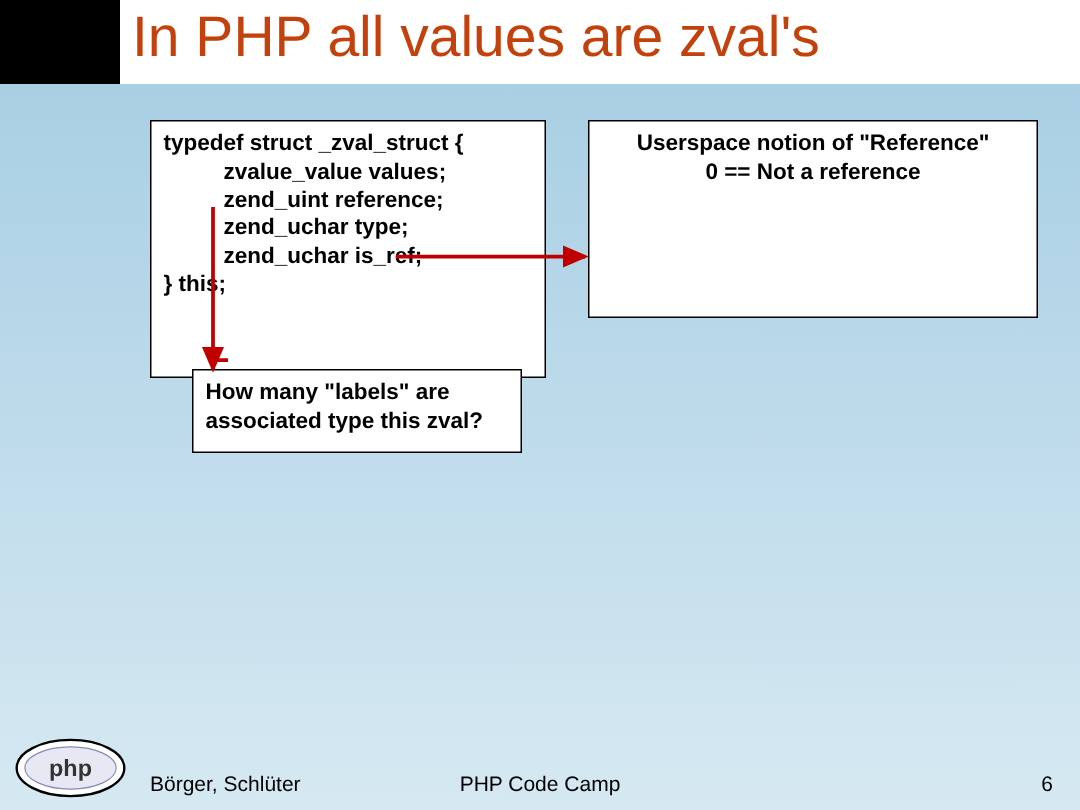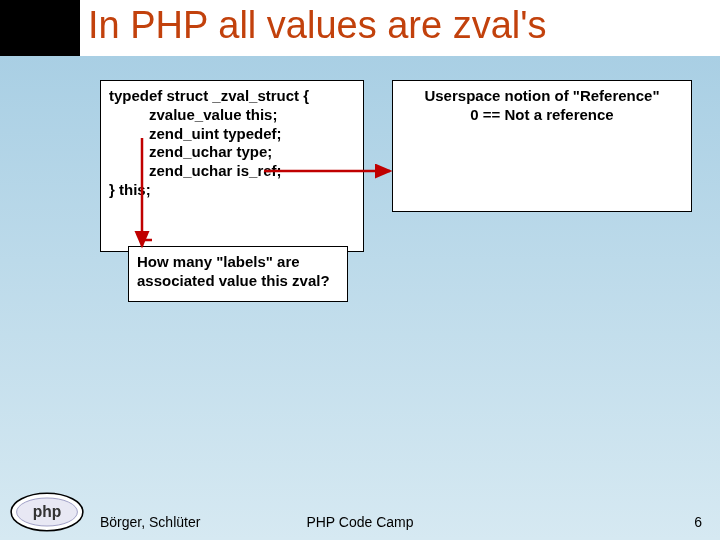--- a/index.html
+++ b/index.html
@@ -46,35 +46,35 @@
 <body>
 
 <div class="slide">
   <div class="body-bg"></div>
   <div class="leftbar"></div>
 
   <div class="title">In PHP all values are zval's</div>
 
   <div class="box struct-box">
     <div>typedef struct _zval_struct {</div>
-    <div class="indent">zvalue_value this;</div>
-    <div class="indent">zend_uint typedef;</div>
+    <div class="indent">zvalue_value values;</div>
+    <div class="indent">zend_uint reference;</div>
     <div class="indent">zend_uchar type;</div>
     <div class="indent">zend_uchar is_ref;</div>
     <div>} this;</div>
   </div>
 
   <div class="box ref-box">
     <div class="rt">Userspace notion of "Reference"</div>
     <div class="r1">0 == Not a reference</div>
   </div>
 
   <div class="box labels-box">
     <div>How many "labels" are</div>
-    <div>associated value this zval?</div>
+    <div>associated type this zval?</div>
   </div>
 
   <svg class="arrow-red" style="left:260px; top:156px; width:140px; height:30px;" viewBox="0 0 140 30">
     <defs>
       <marker id="ah1" markerWidth="8" markerHeight="8" refX="6" refY="3" orient="auto">
         <path d="M0,0 L7,3 L0,6 Z" fill="#c00000"></path>
       </marker>
     </defs>
     <line x1="4" y1="15" x2="130" y2="15" stroke="#c00000" stroke-width="2.5" marker-end="url(#ah1)"></line>
   </svg>

